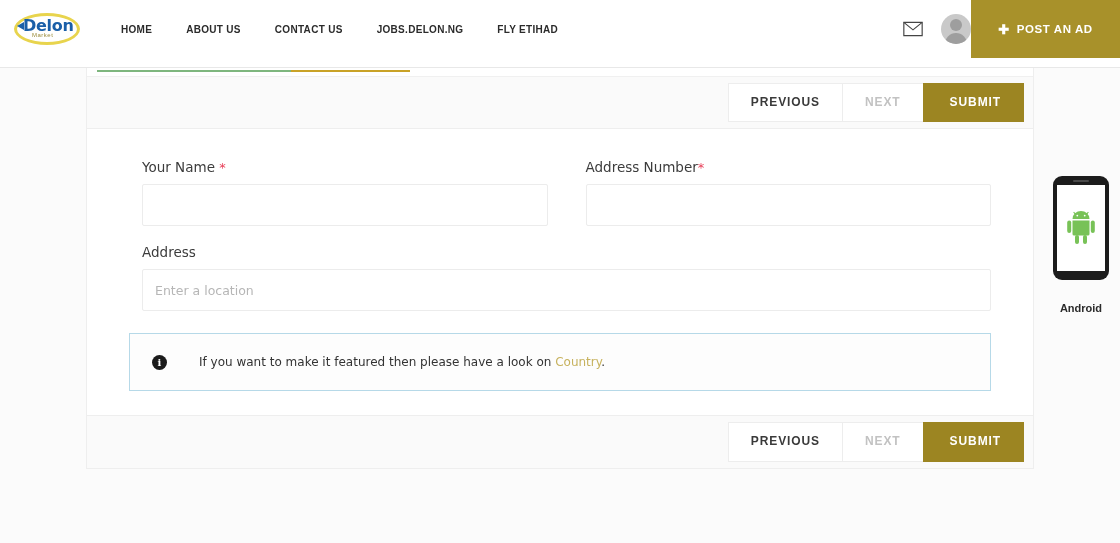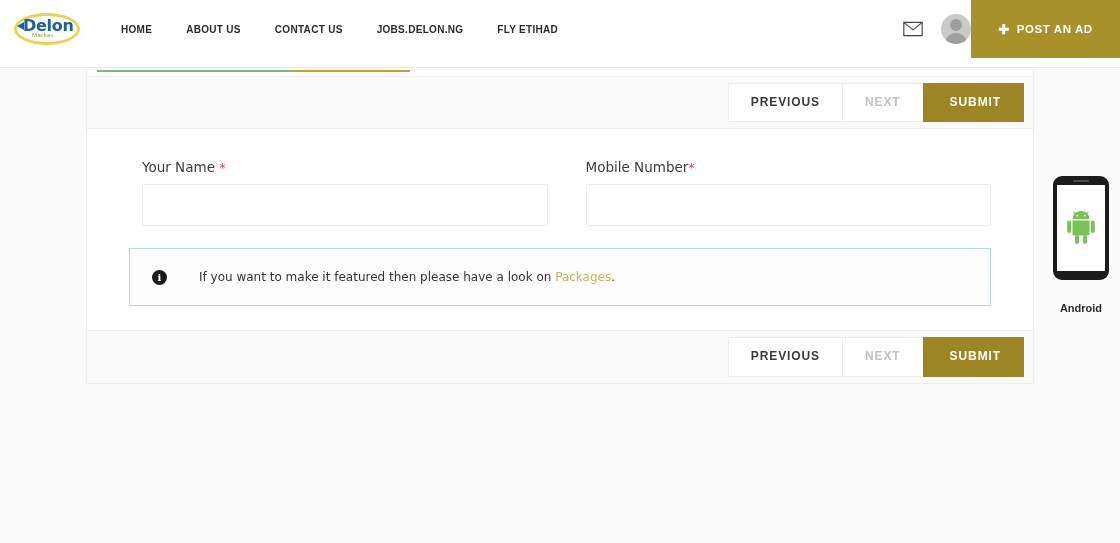--- a/index.html
+++ b/index.html
@@ -420,30 +420,36 @@
 
         <div class="row">
           <div class="field">
             <label class="flabel">
               <span>Your Name</span>
               <span class="req">*</span>
             </label>
             <input class="finput" type="text" placeholder="" style="">
           </div>
           <div class="field">
-            <label class="flabel"><span>Mobile Number</span><span class="req">*</span></label>
+            <label class="flabel"><span>Address Number</span><span class="req">*</span></label>
             <input class="finput" type="text" placeholder="" style="">
           </div>
         </div>
 
 
+        <div class="row">
+          <div class="field full">
+            <label class="flabel">Address</label>
+            <input class="finput" type="text" placeholder="Enter a location" style="">
+          </div>
+        </div>
 
         <div class="alert">
           <span class="info-icon">i</span>
-          <span class="alert-text"><span>If you want to make it featured then please have a look on </span><a class="alert-link" href="#">Packages</a><span>.</span></span>
+          <span class="alert-text"><span>If you want to make it featured then please have a look on </span><a class="alert-link" href="#">Country</a><span>.</span></span>
         </div>
 
       </div>
 
       <div class="toolbar-bottom">
         <div class="btn-group">
           <button class="btn">PREVIOUS</button>
           <button class="btn disabled">NEXT</button>
           <button class="btn submit">SUBMIT</button>
         </div>

